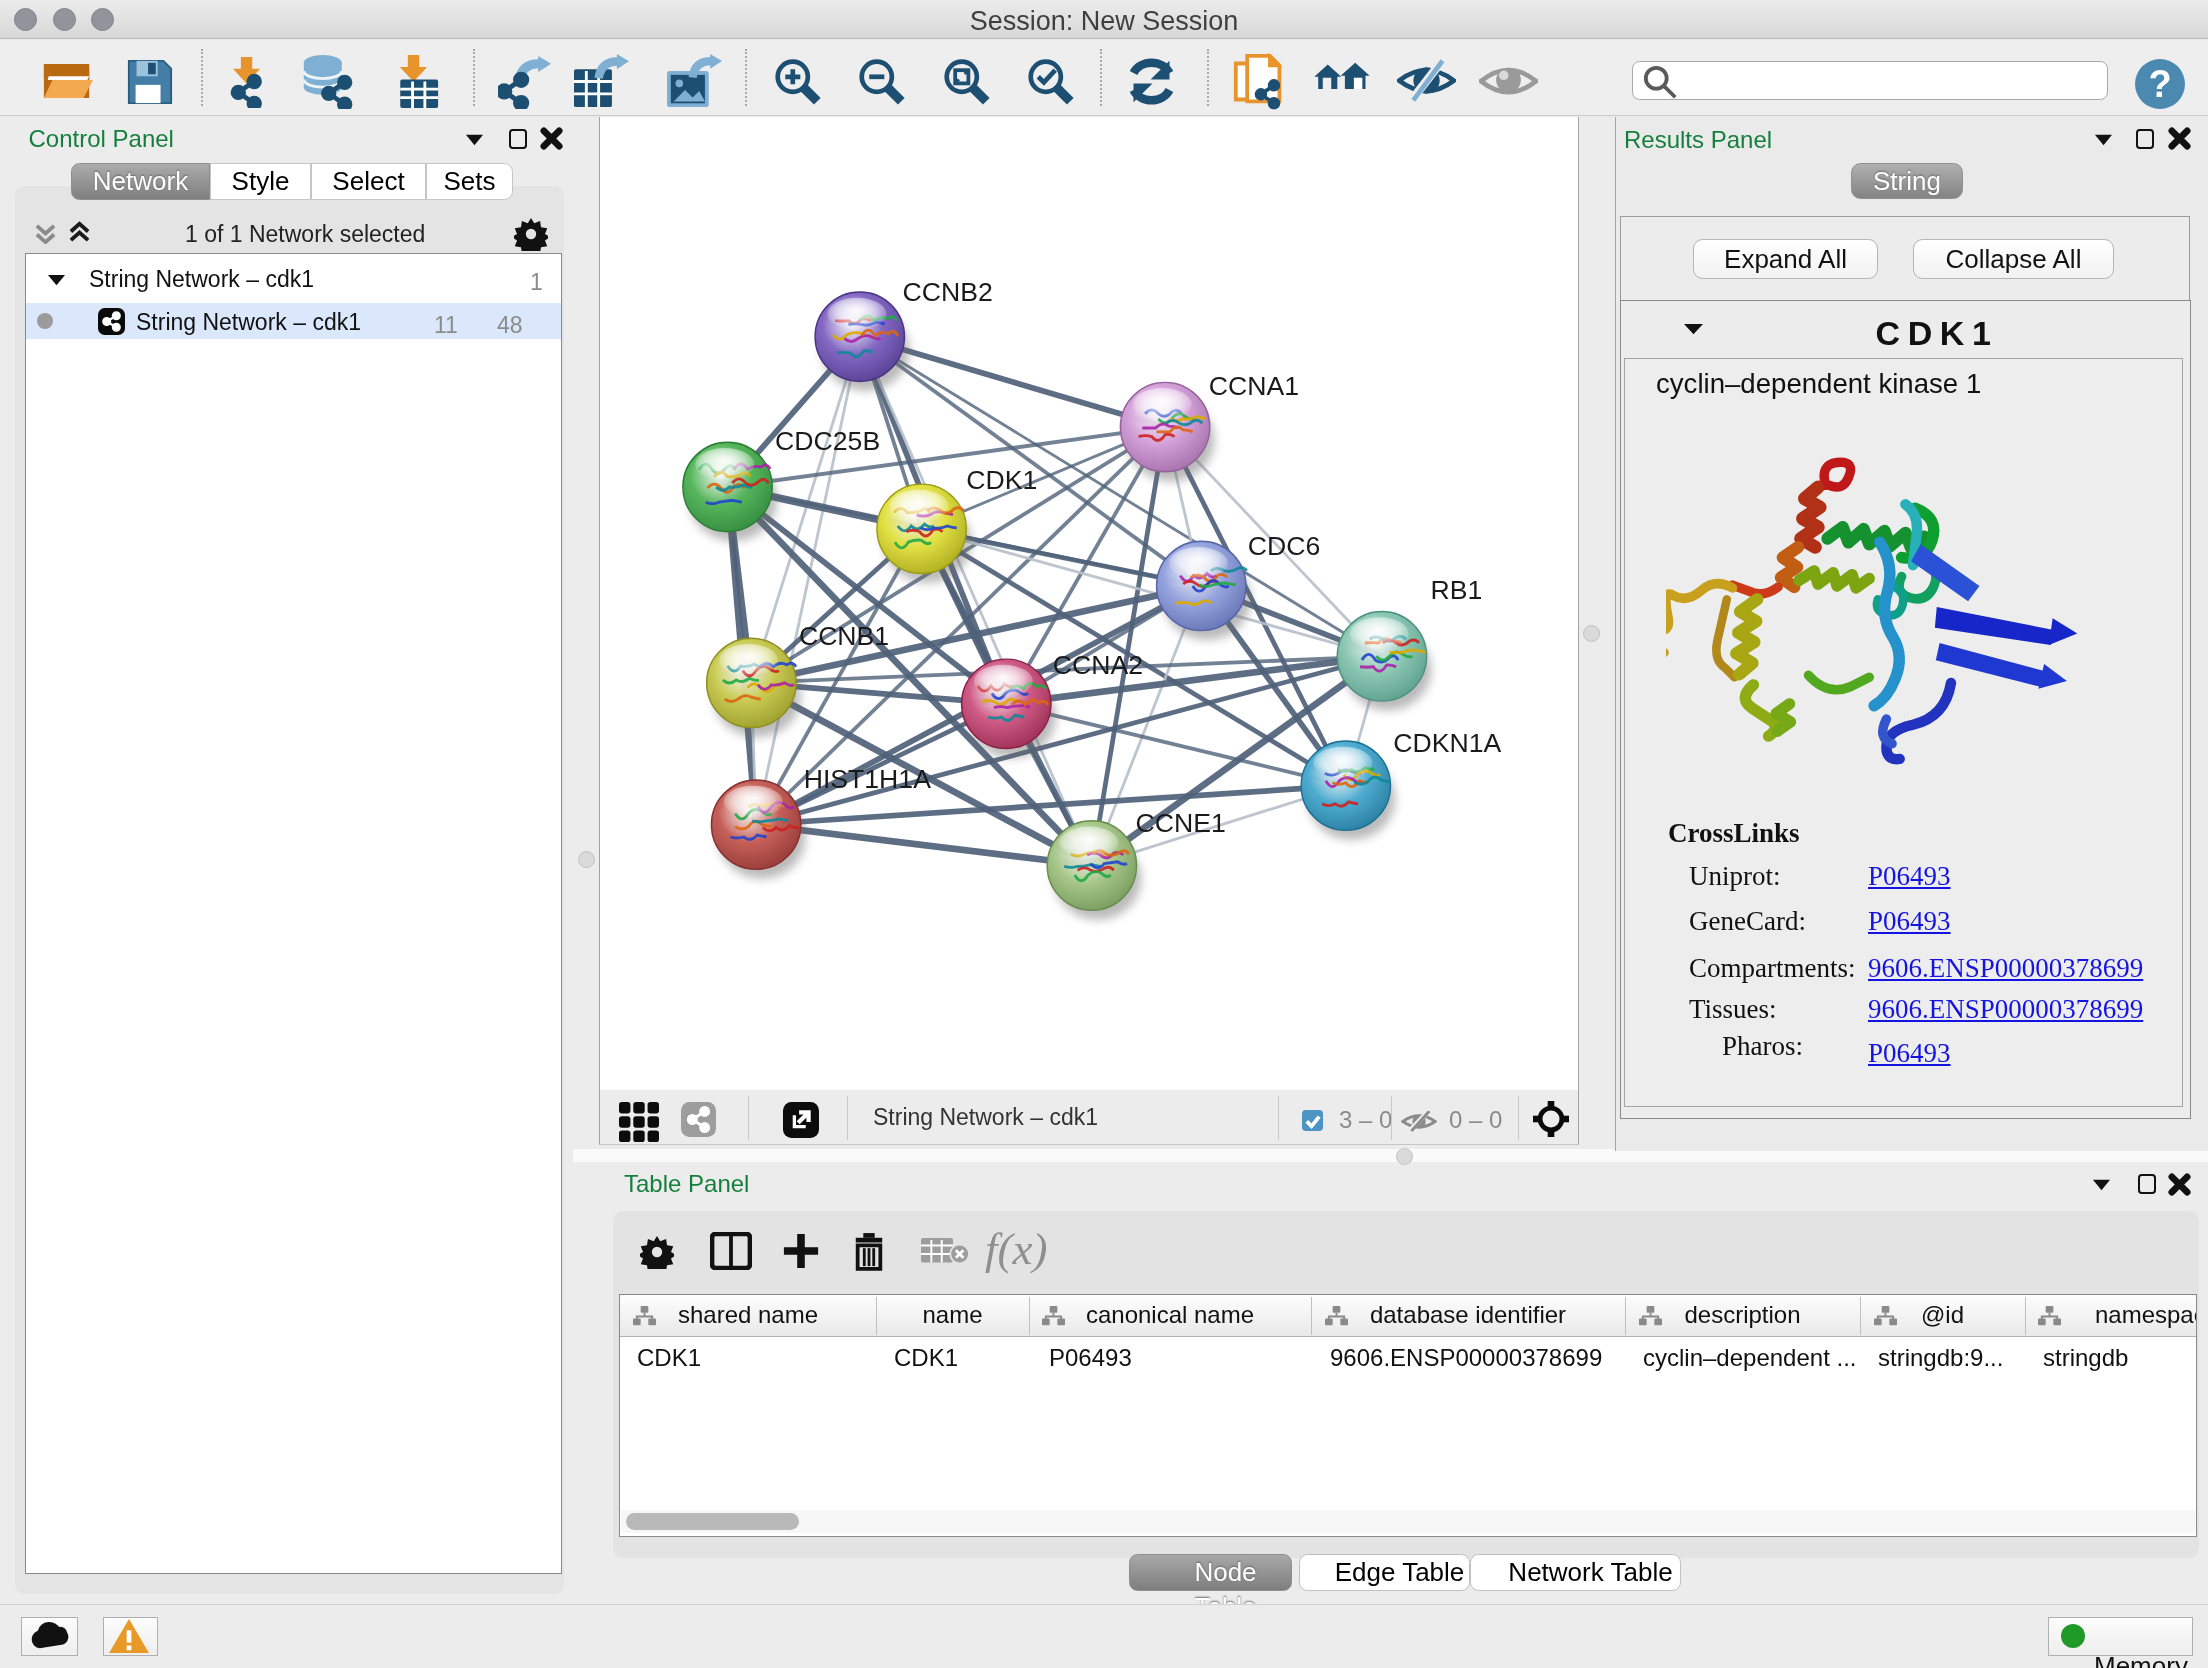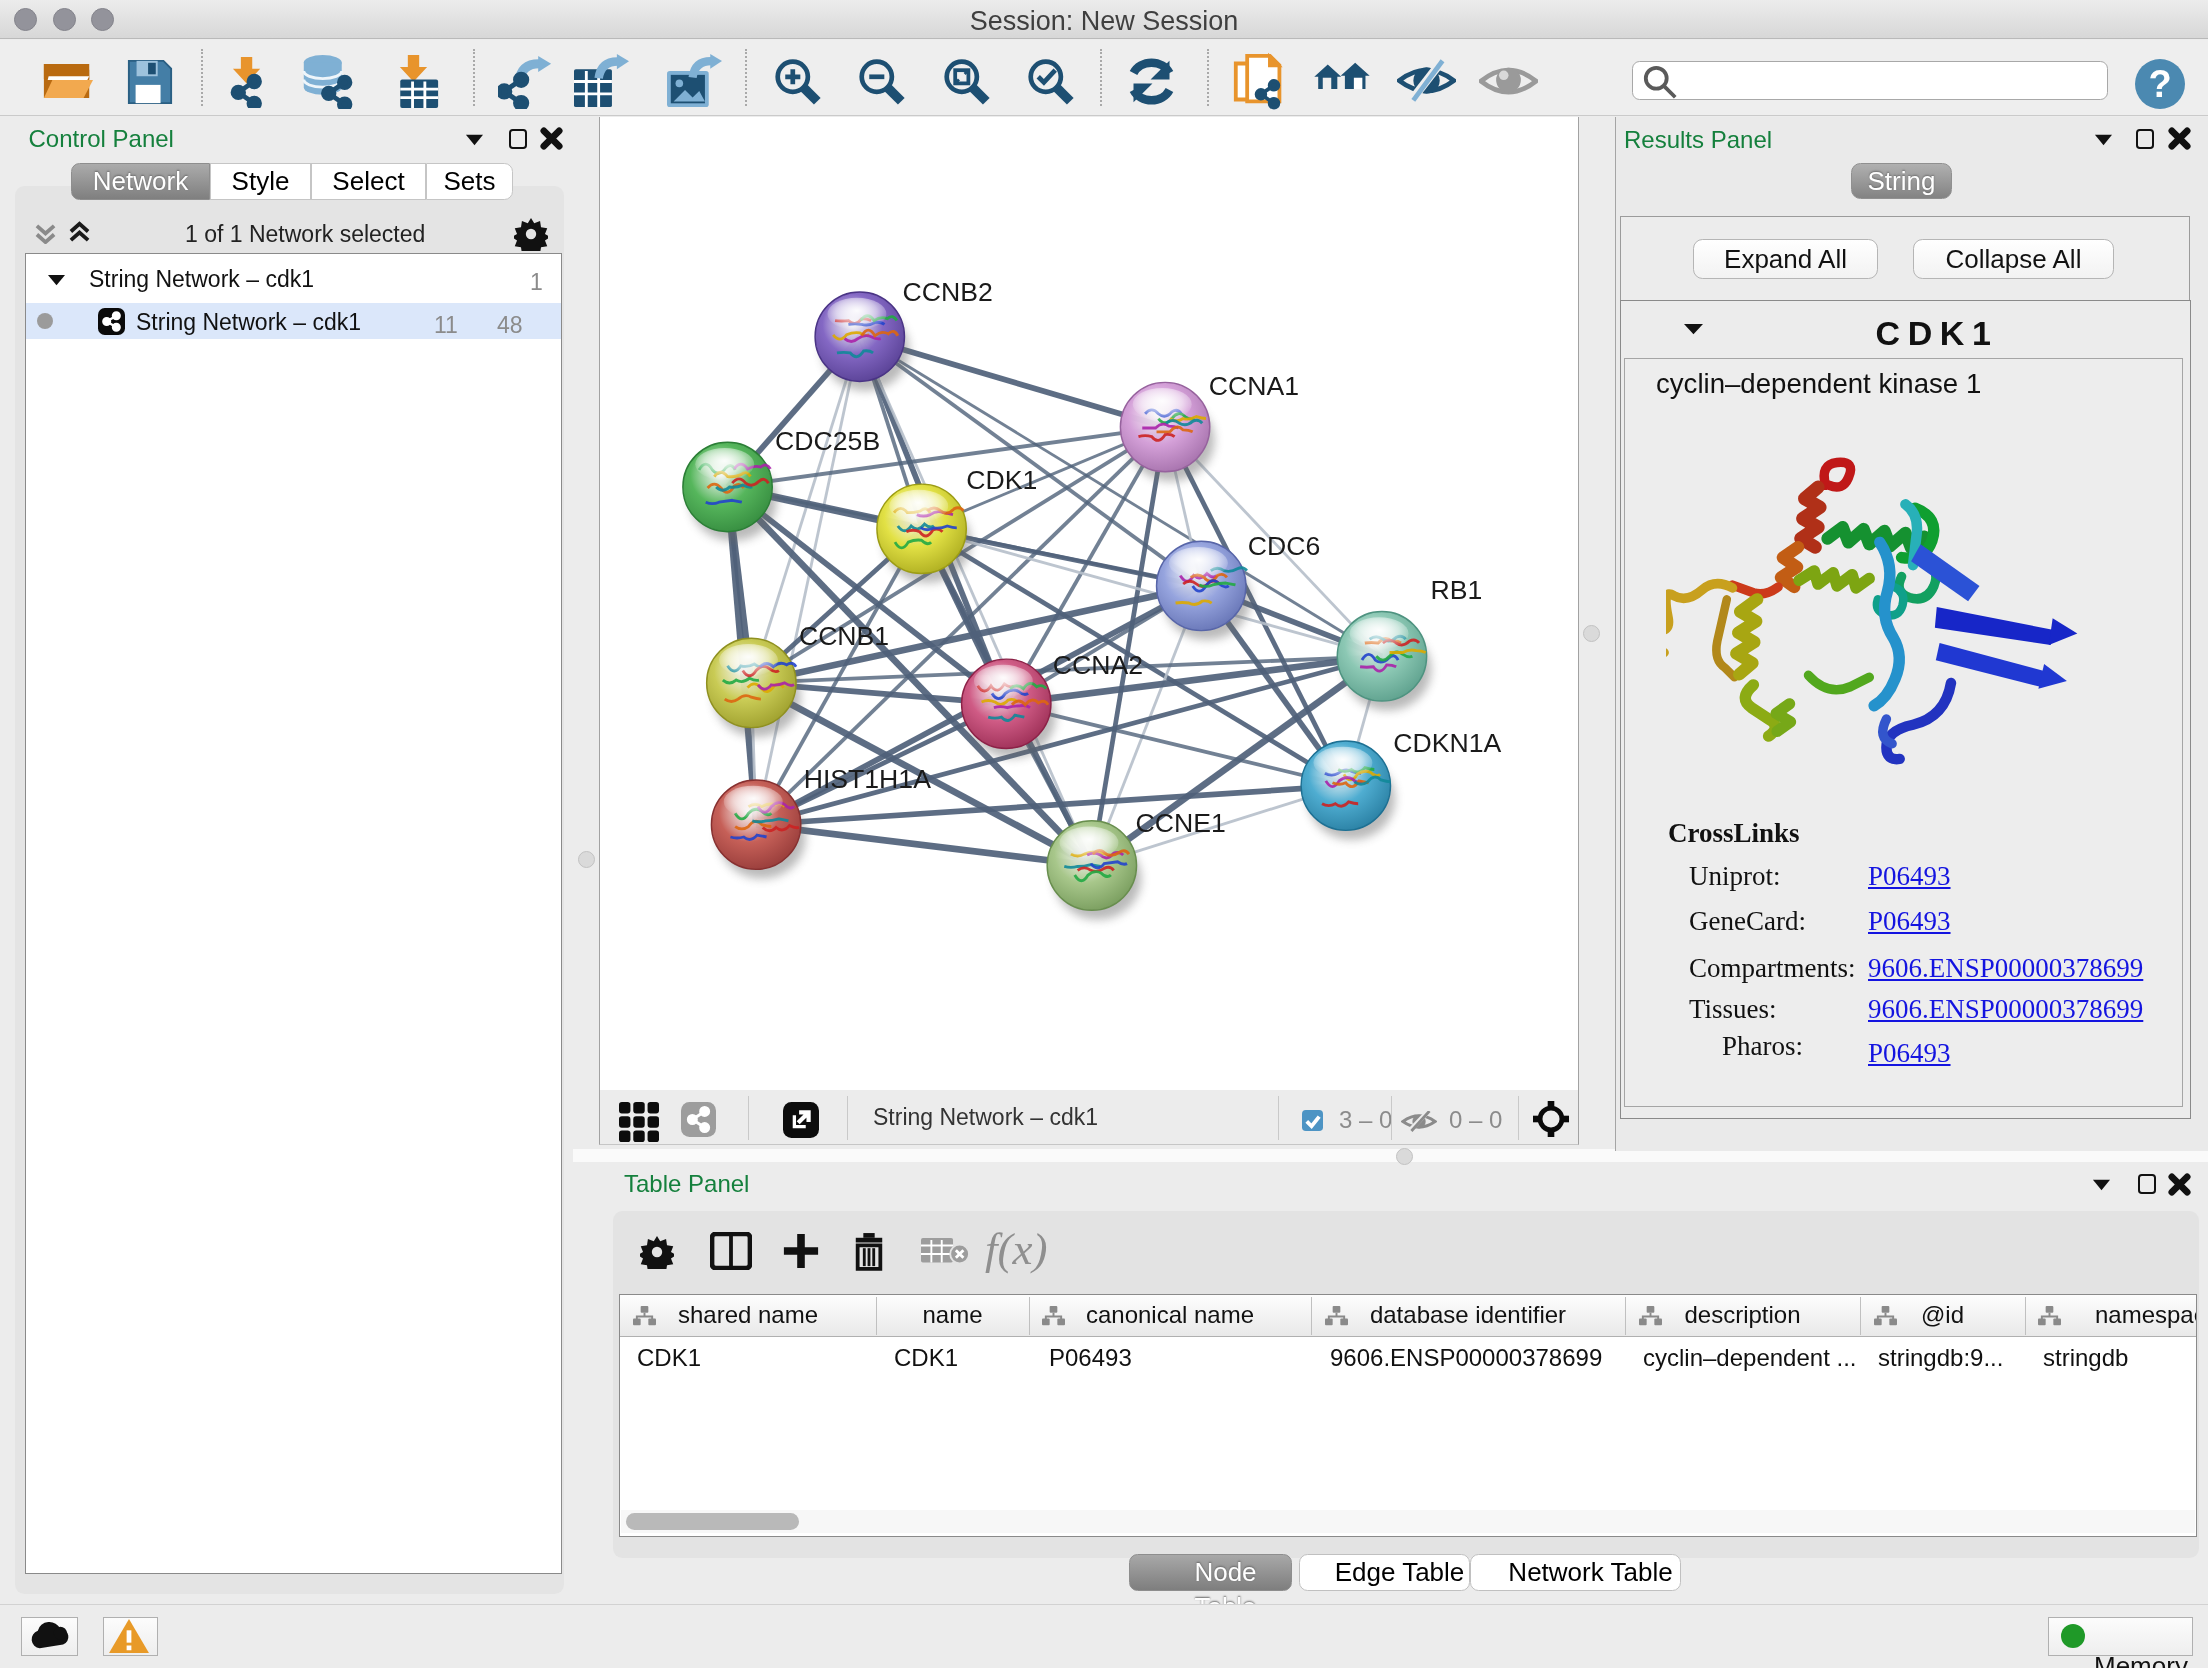--- a/index.html
+++ b/index.html
@@ -22,21 +22,21 @@
 .trow{position:relative;width:100%;font-size:23px;color:#111;}
 
 #netview{left:599px;top:117px;width:980px;height:973px;background:#fff;
  border-left:1.9px solid #a2a2a2;border-right:1.9px solid #a2a2a2;}
 #netstrip{left:599px;top:1090px;width:980px;height:55px;background:#ececec;
  border-left:1.9px solid #a2a2a2;border-right:1.9px solid #a2a2a2;border-bottom:1px solid #c6c6c6;}
 .vsep{top:1096px;height:44px;width:0;border-left:1.9px solid #c9c9c9;}
 .gdot{width:17px;height:17px;border-radius:50%;background:#dadada;border:1px solid #c2c2c2;}
 
 #rpanel{left:1615px;top:117px;width:593px;height:1034px;background:#eaeaea;border-left:1.9px solid #a5a5a5;}
-#stringtab{left:1851px;top:163px;width:101px;height:36px;background:linear-gradient(#b0b0b0,#838383);
+#stringtab{left:1851px;top:163px;width:112px;height:36px;background:linear-gradient(#b0b0b0,#838383);
  border:1px solid #909090;border-radius:9.5px;color:#fff;font-size:26px;text-align:center;line-height:34px;
  text-shadow:0 -1px 1.9px #6a6a6a;}
 #rp-a{left:1620px;top:216px;width:570px;height:85px;border:1.9px solid #9b9b9b;background:#ececec;}
 .rbtn{top:239px;height:40px;background:linear-gradient(#ffffff,#f2f2f2);border:1px solid #b5b5b5;
  border-radius:9.5px;font-size:26px;color:#111;text-align:center;line-height:38px;}
 #rp-b{left:1620px;top:300px;width:571px;height:819px;border:1.9px solid #8a8a8a;background:#ececec;}
 #rp-c{left:1624px;top:358px;width:559px;height:749px;border:1.9px solid #a5a5a5;background:#ededed;}
 .serif{font-family:"Liberation Serif",serif;}
 .xl-label{font-size:27px;color:#111;}
 .xl-link{font-size:27px;color:#1414e0;text-decoration:underline;}

